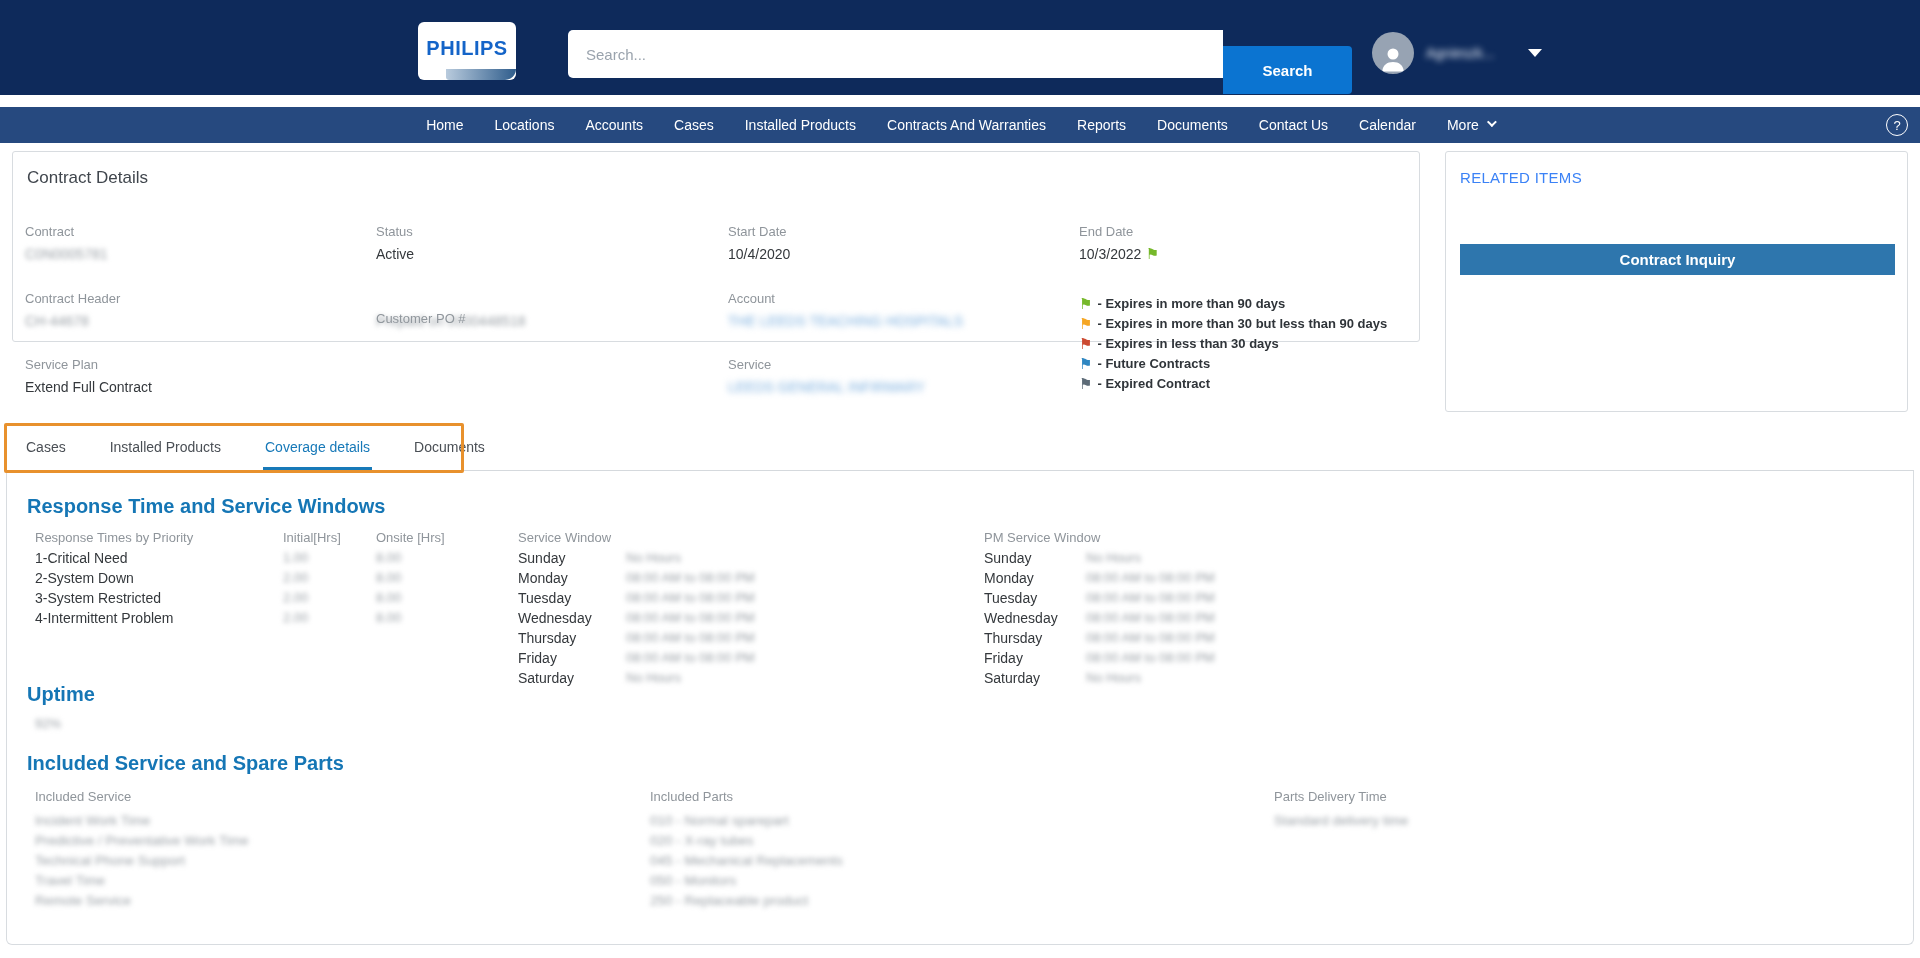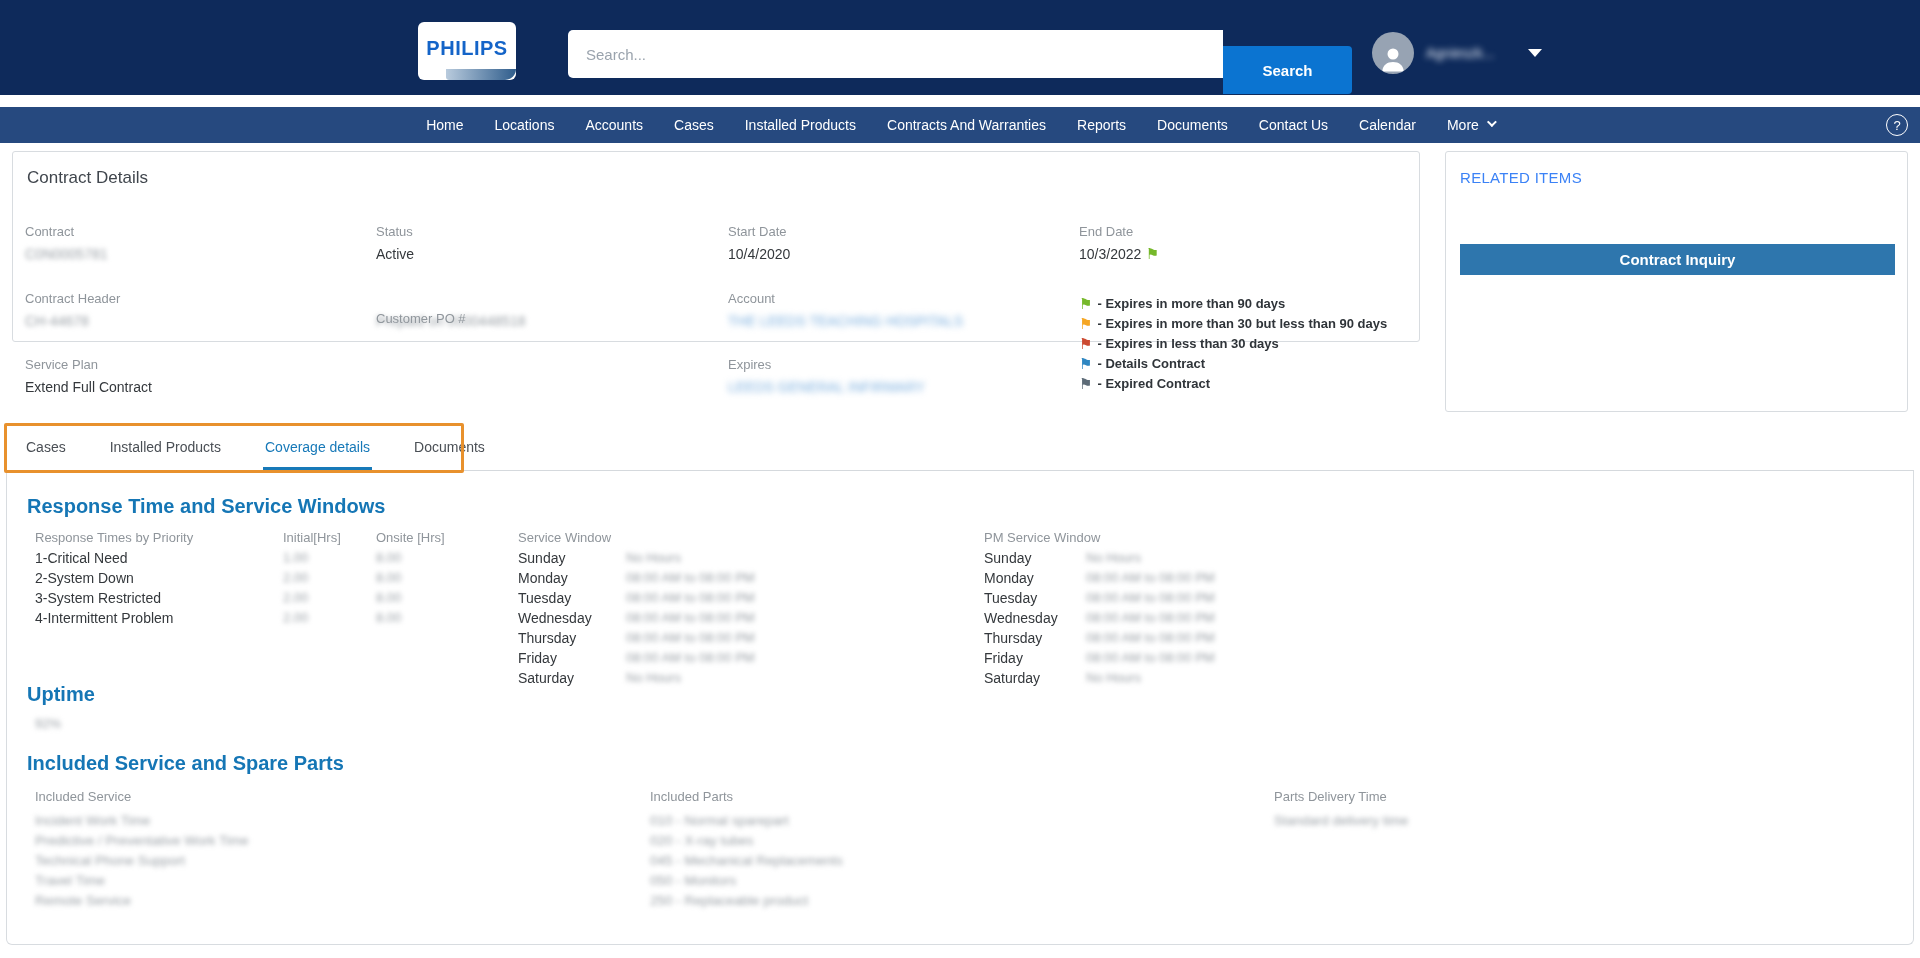--- a/index.html
+++ b/index.html
@@ -156,39 +156,39 @@
 
     <div class="fld" style="left:363px; top:137px;margin-top:20px;"><span class="fld-label">Customer PO #</span></div>
     <div class="fld" style="left:363px; top:160px;"><span class="fld-value blur">Prepaid on 0000448518</span></div>
 
     <div class="fld" style="left:715px; top:137px;"><span class="fld-label">Account</span></div>
     <div class="fld" style="left:715px; top:160px;"><span class="fld-value blur-link">THE LEEDS TEACHING HOSPITALS</span></div>
 
     <div class="fld" style="left:12px; top:203px;"><span class="fld-label">Service Plan</span></div>
     <div class="fld" style="left:12px; top:226px;"><span class="fld-value">Extend Full Contract</span></div>
 
-    <div class="fld" style="left:715px; top:203px;"><span class="fld-label">Expires</span></div>
+    <div class="fld" style="left:715px; top:203px;"><span class="fld-label">Service</span></div>
     <div class="fld" style="left:715px; top:226px;"><span class="fld-value blur-link">LEEDS GENERAL INFIRMARY</span></div>
 
     <div class="legend">
       <div class="legend-row">
         <span class="flag flag-green">⚑</span>
         <span class="legend-label">- Expires in more than 90 days</span>
       </div>
       <div class="legend-row">
         <span class="flag flag-orange">⚑</span>
         <span class="legend-label">- Expires in more than 30 but less than 90 days</span>
       </div>
       <div class="legend-row">
         <span class="flag flag-red">⚑</span>
         <span class="legend-label">- Expires in less than 30 days</span>
       </div>
       <div class="legend-row">
         <span class="flag flag-blue">⚑</span>
-        <span class="legend-label">- Details Contract</span>
+        <span class="legend-label">- Future Contracts</span>
       </div>
       <div class="legend-row">
         <span class="flag flag-gray">⚑</span>
         <span class="legend-label">- Expired Contract</span>
       </div>
     </div>
   </div>
 
   <div class="panel panel-related">
     <div class="related-title">RELATED ITEMS</div>

